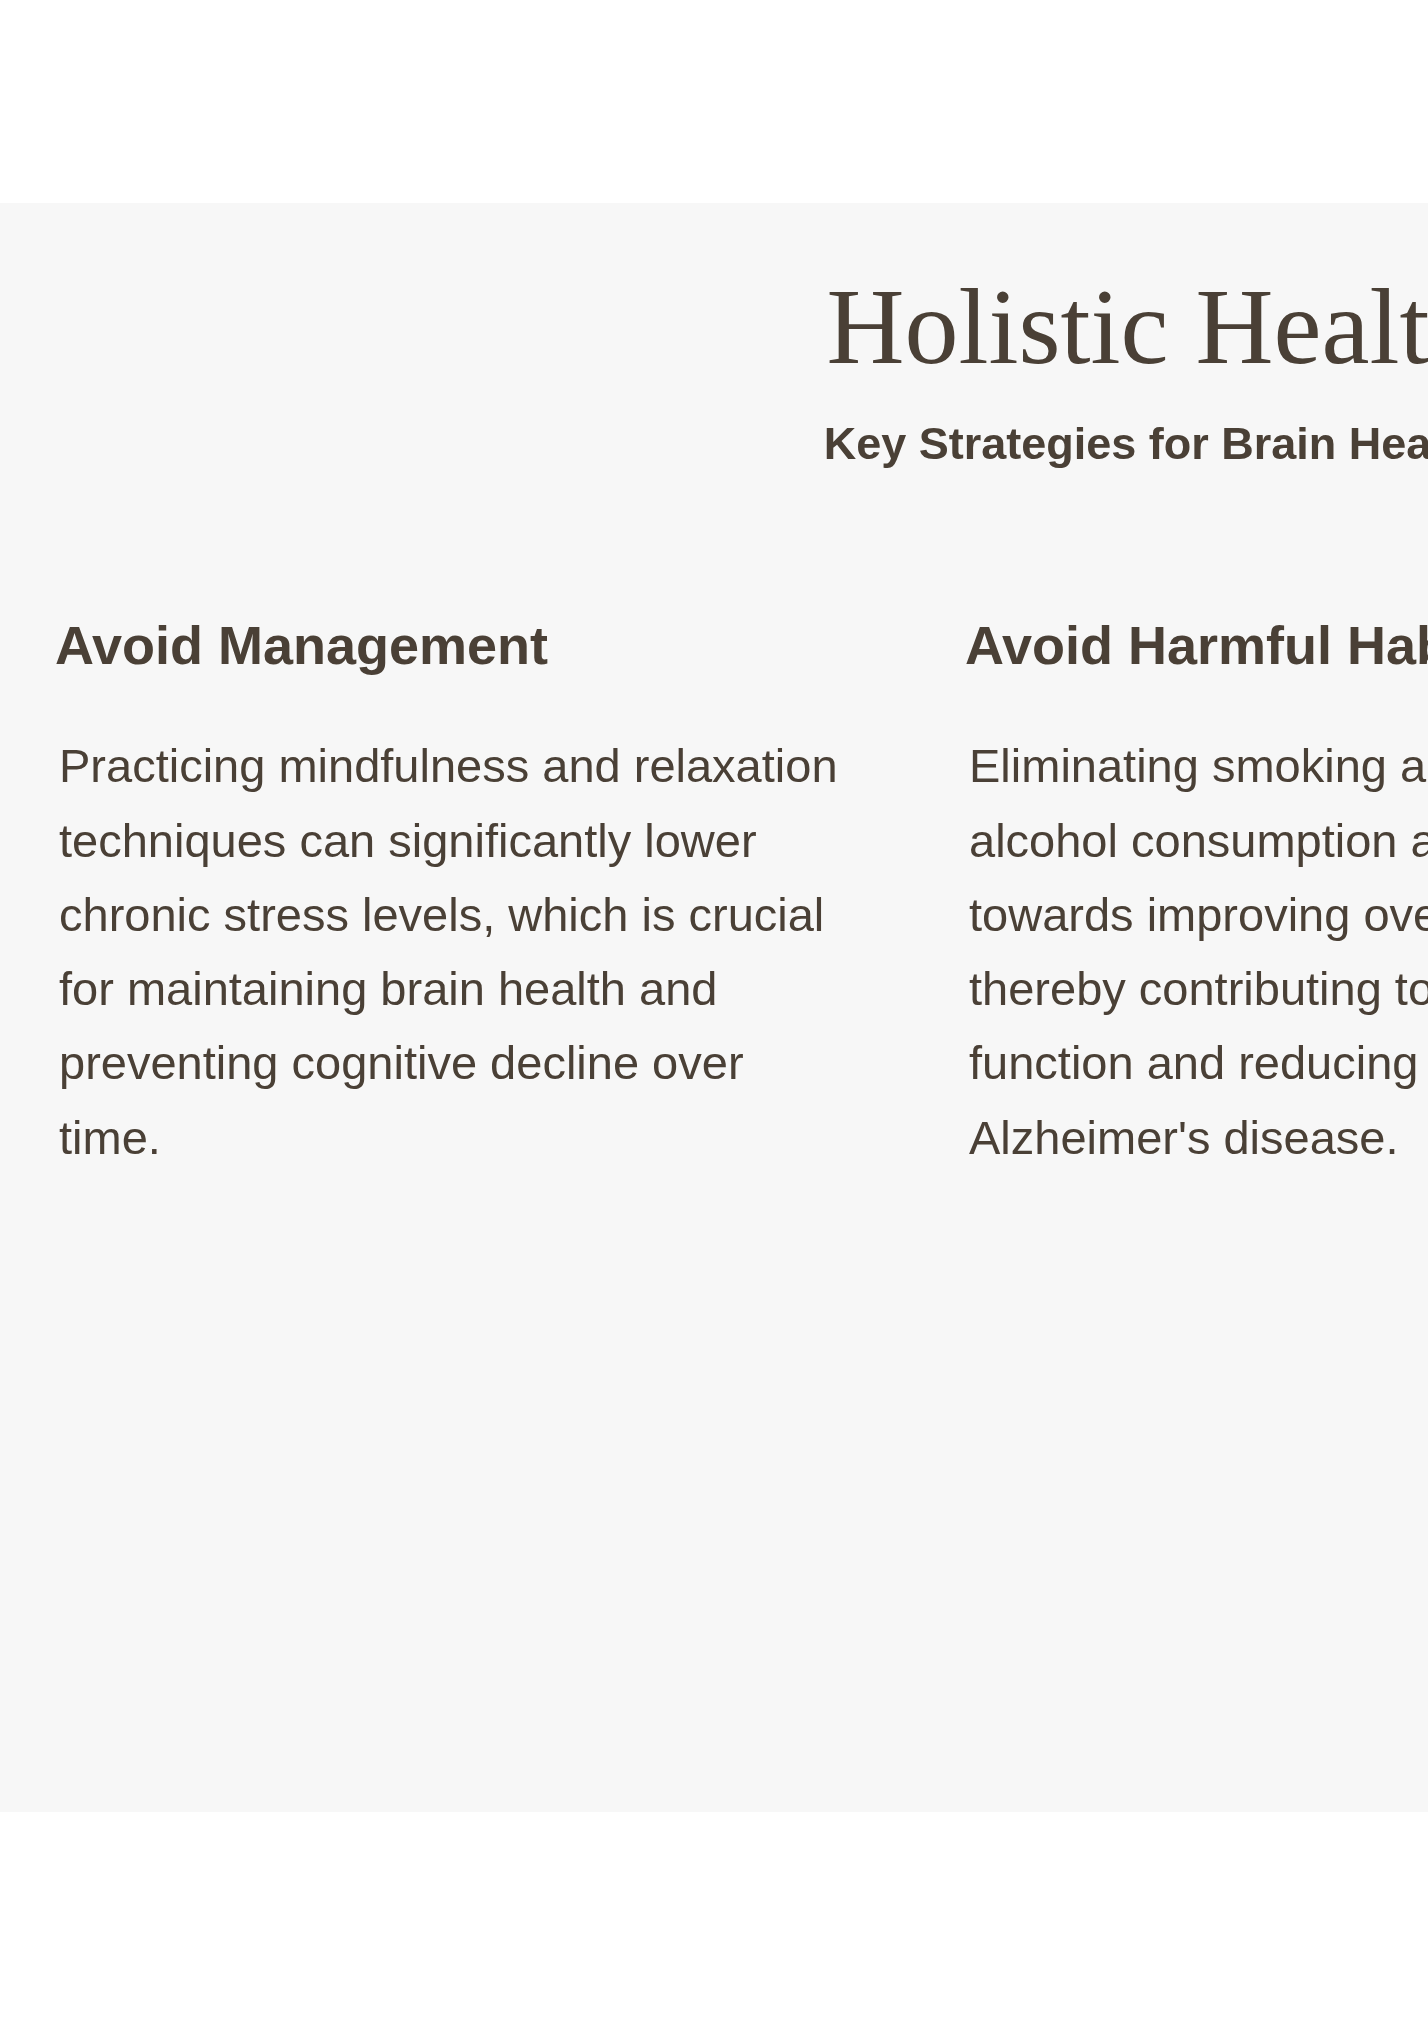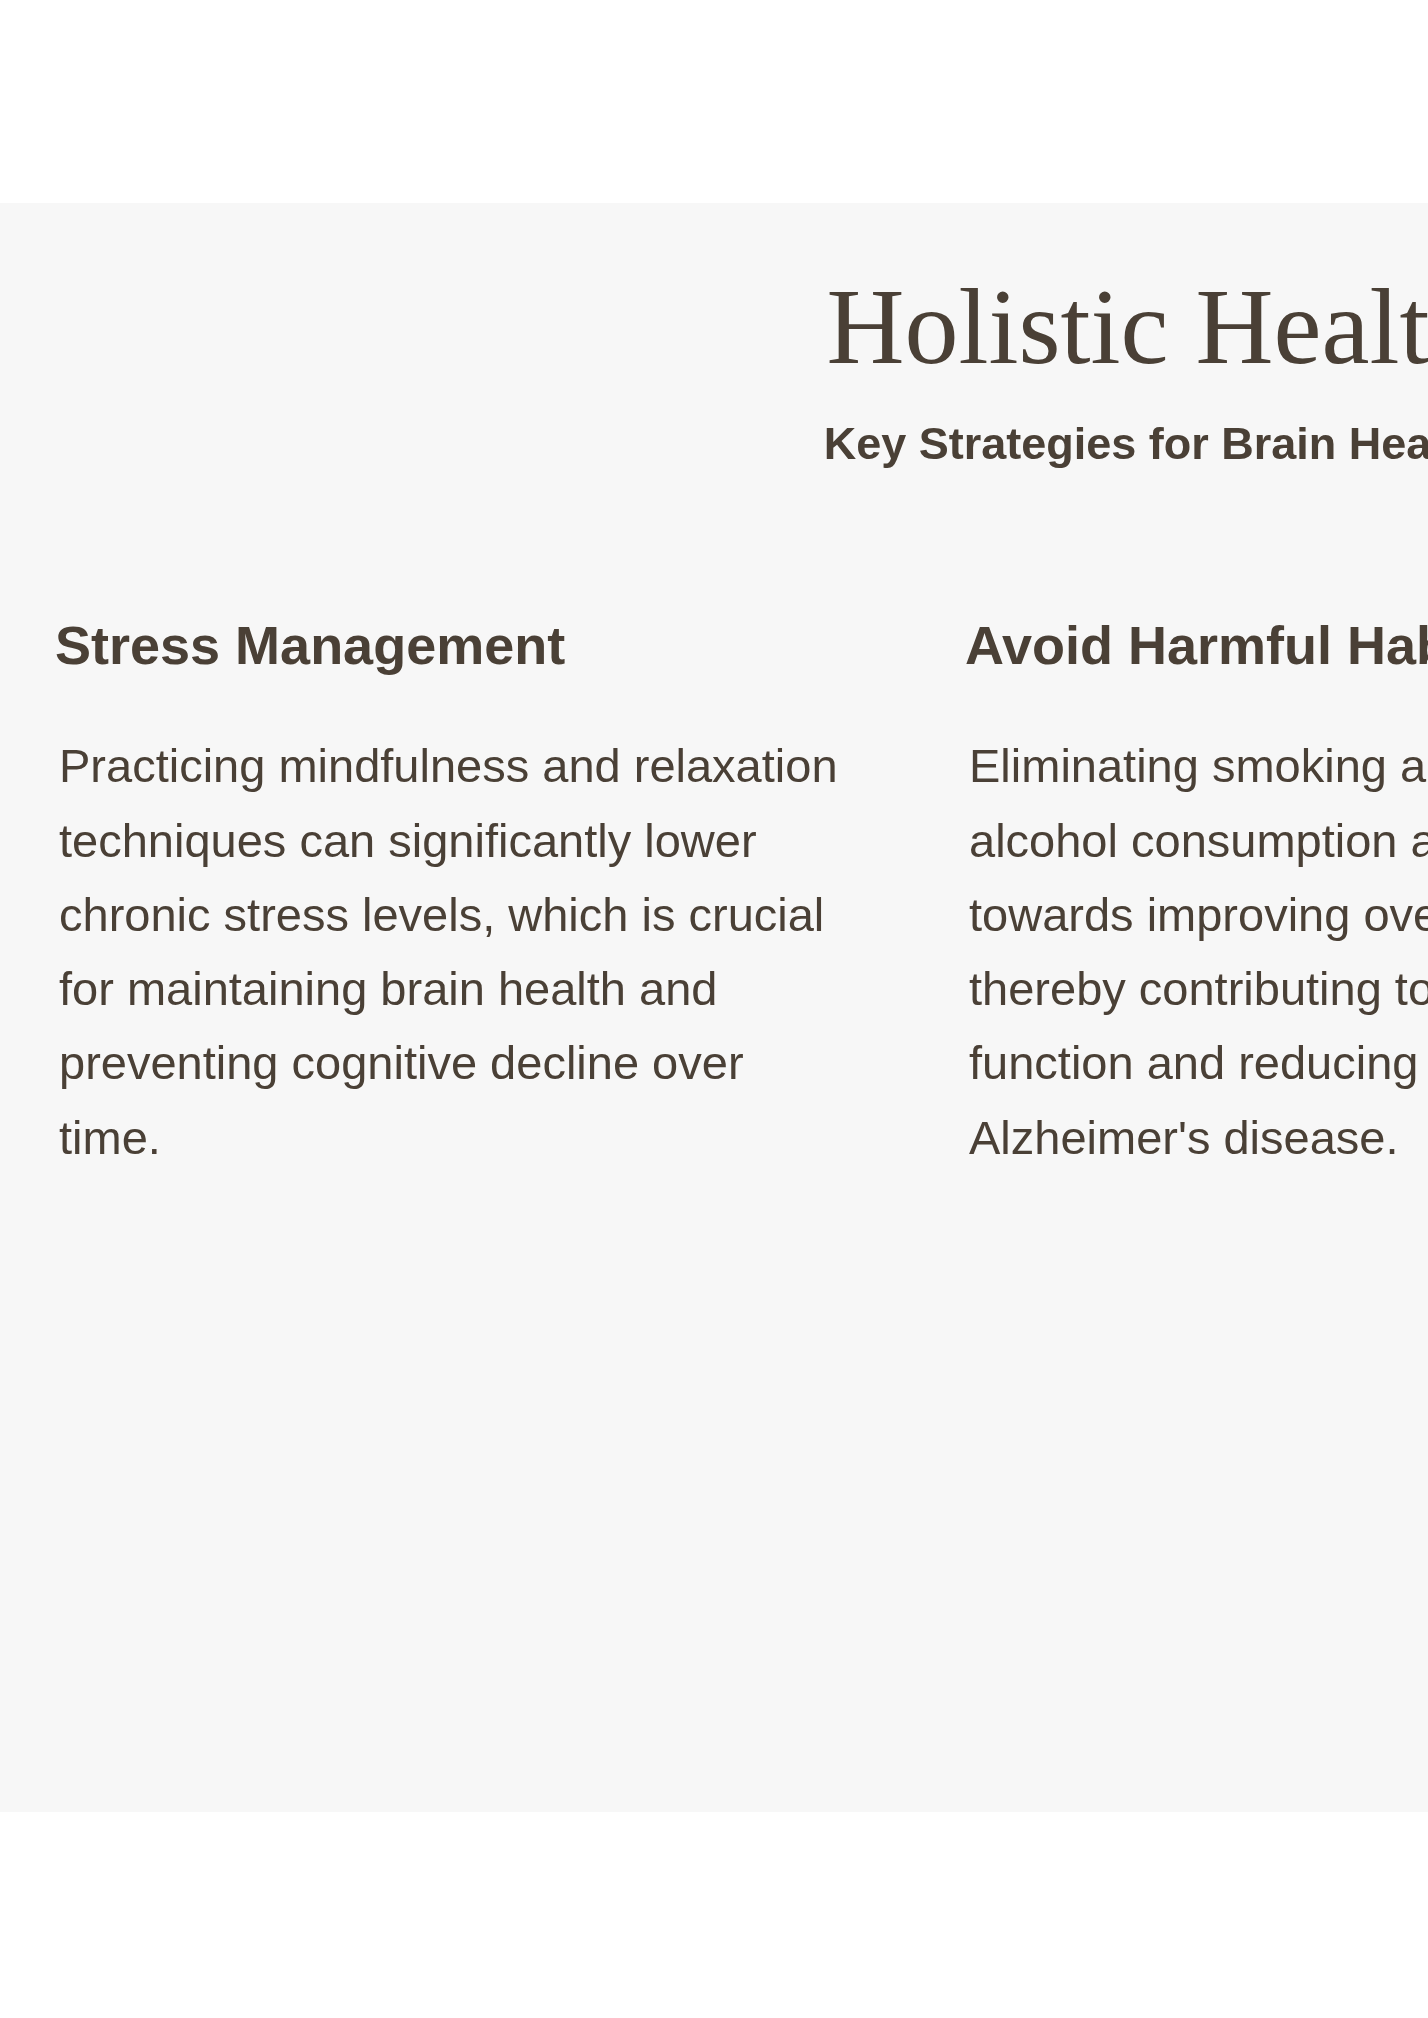--- a/index.html
+++ b/index.html
@@ -107,21 +107,21 @@
     <div class="doc-inner">
 
       <div class="header">
         <h1 class="doc-title">Holistic Health</h1>
         <h2 class="doc-subtitle">Key Strategies for Brain Health</h2>
       </div>
 
       <div class="columns">
 
         <div class="column">
-          <h3 class="col-heading">Stress Management</h3>
+          <h3 class="col-heading">Avoid Management</h3>
           <p class="col-body">Practicing mindfulness and relaxation techniques can significantly lower chronic stress levels, which is crucial for maintaining brain health and preventing cognitive decline over time.</p>
         </div>
 
         <div class="column">
           <h3 class="col-heading">Avoid Harmful Habits</h3>
           <p class="col-body">Eliminating smoking and moderating alcohol consumption are critical steps towards improving overall health, thereby contributing to better brain function and reducing the risk of Alzheimer's disease.</p>
         </div>
 
       </div>
 

